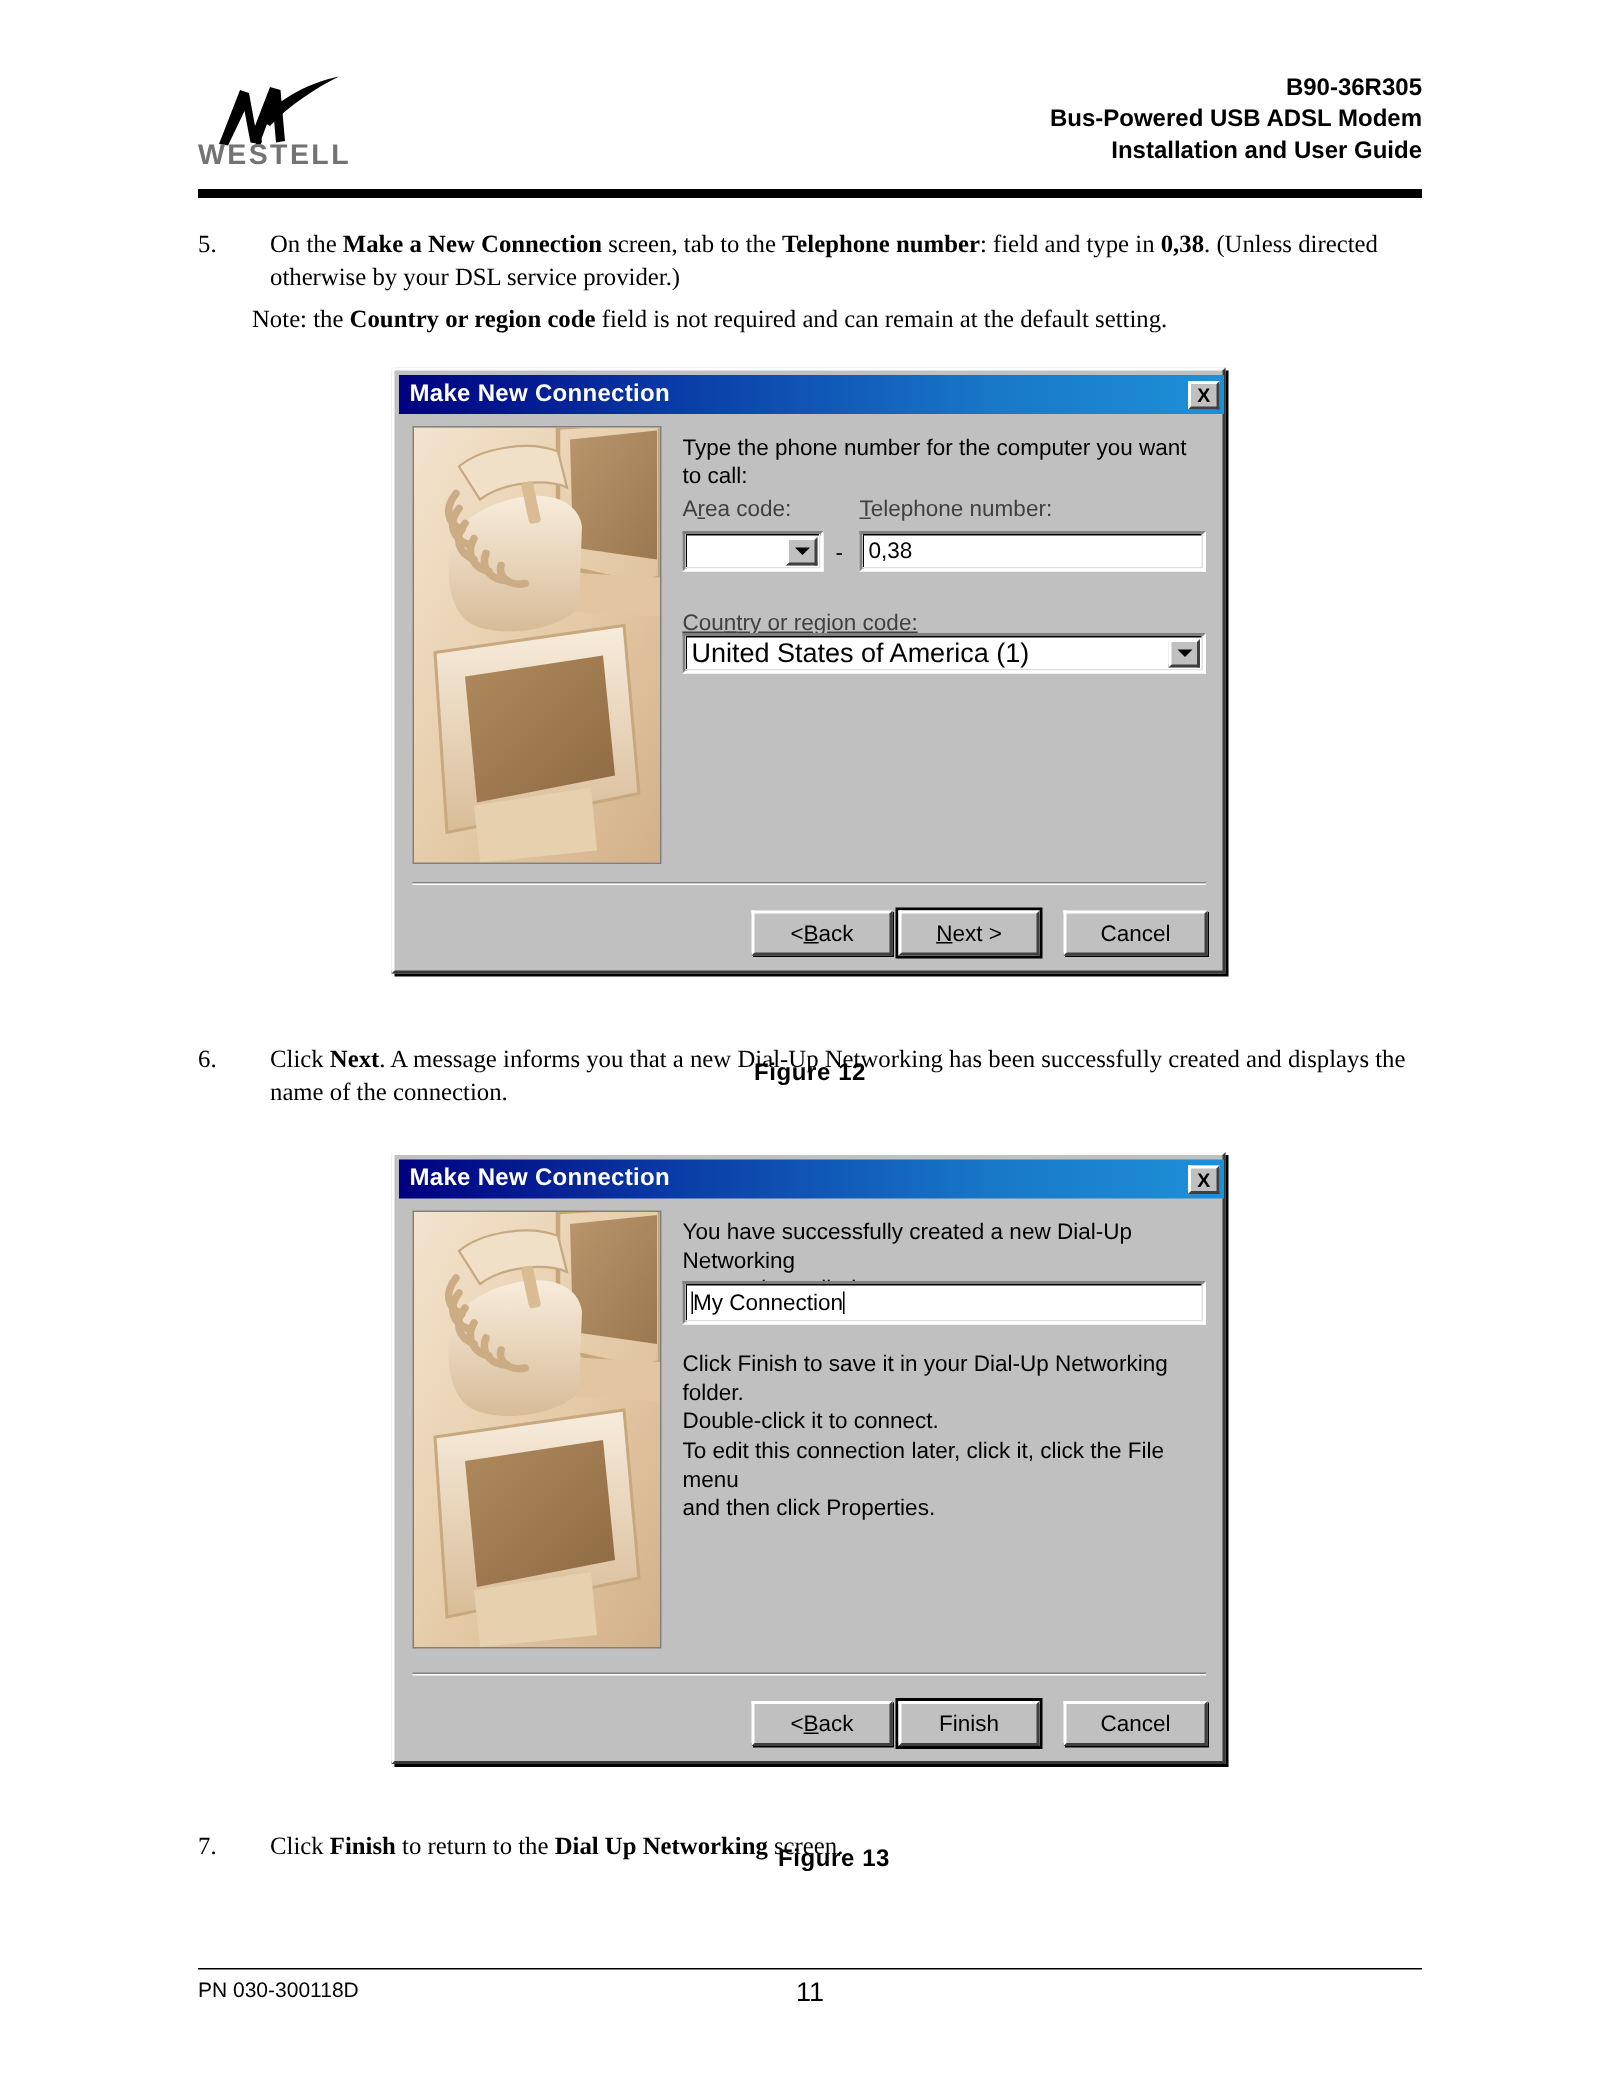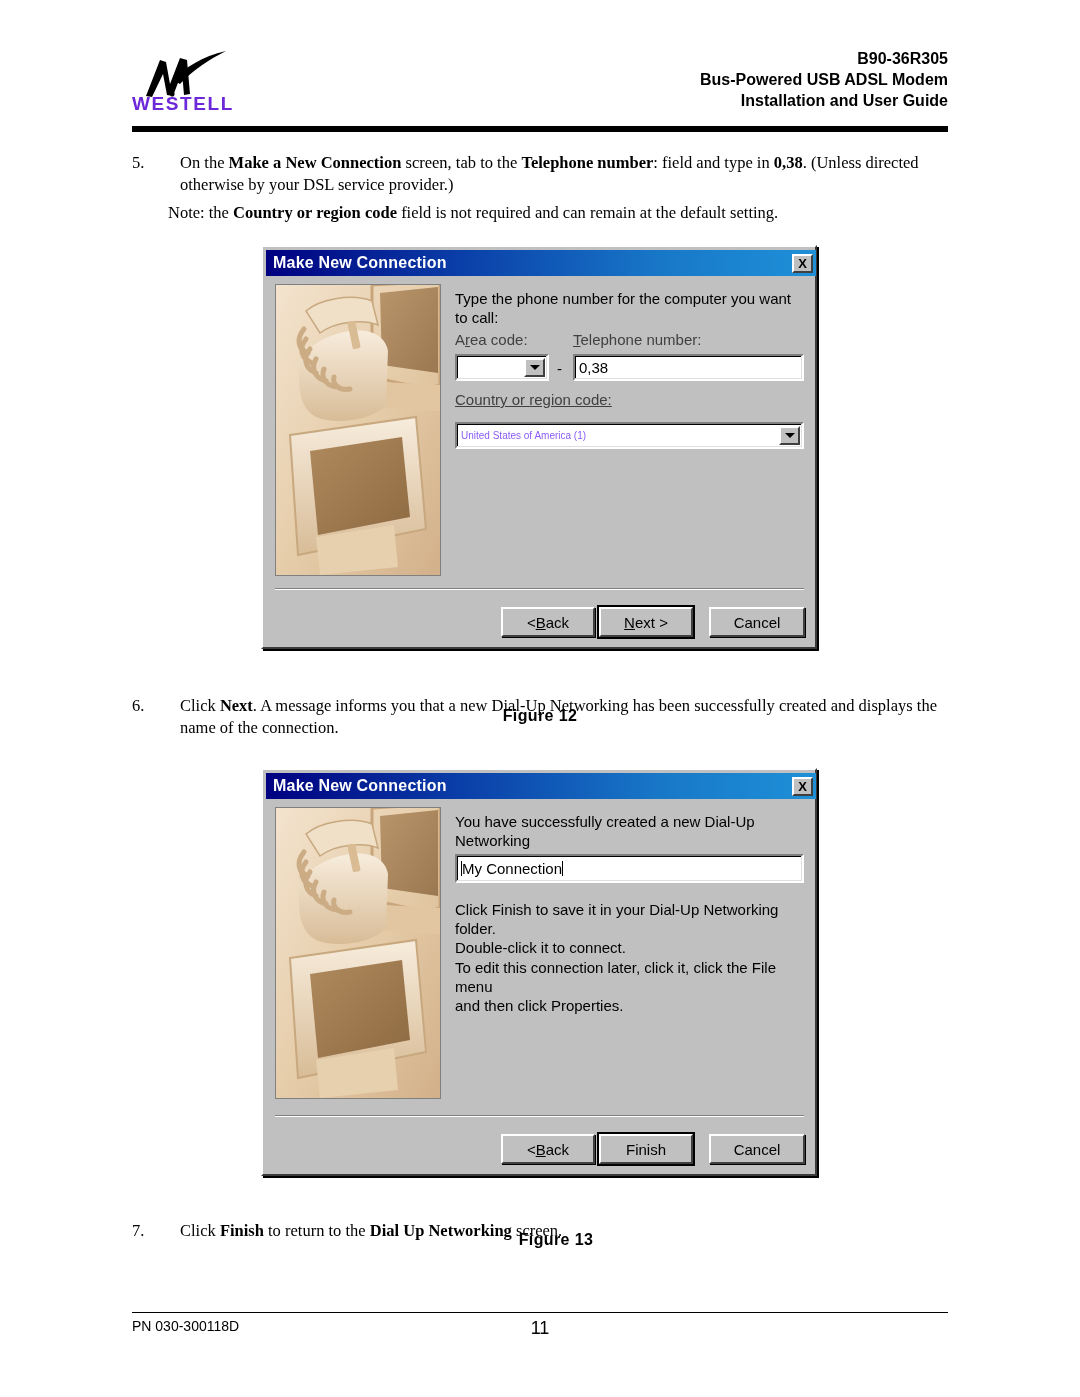--- a/index.html
+++ b/index.html
@@ -47,21 +47,21 @@
     height: 48px;
   }
   .logo-word {
     position: absolute;
     left: 0px;
     top: 44px;
     font-family: "Liberation Sans", sans-serif;
     font-weight: bold;
     font-size: 19px;
     letter-spacing: 1.6px;
-    color: #6d28d9;
+    color: #737373;
     line-height: 1;
   }
   .header-titles {
     position: absolute;
     right: 0;
     top: 0;
     text-align: right;
     font-family: "Liberation Sans", sans-serif;
     font-weight: bold;
     font-size: 16px;
@@ -250,22 +250,22 @@
     background: #ffffff;
     border-top: 2px solid #808080;
     border-left: 2px solid #808080;
     border-right: 2px solid #ffffff;
     border-bottom: 2px solid #ffffff;
     box-shadow: inset -1px -1px 0 #dfdfdf, inset 1px 1px 0 #000;
     box-sizing: border-box;
     display: flex;
     align-items: center;
     font-family: "Liberation Sans", sans-serif;
-    font-size: 10px;
-    color: #8b5cf6;
+    font-size: 18px;
+    color: #000000;
   }
   .combo .cval {
     flex: 1;
     padding-left: 4px;
     overflow: hidden;
     white-space: nowrap;
   }
   .combo-arrow {
     width: 21px;
     height: calc(100% - 4px);
@@ -430,21 +430,21 @@
           <span class="arrow-dn"></span>
         </span>
     </div>
     <div class="dash" style="left:294px; top:113px;">-</div>
 
     <div class="fld-label" style="left:310px; top:84px;"><u>T</u><span>elephone number:</span></div>
     <div class="textbox" style="left:310px; top:107px; width:231px; height:27px;">
         <span>0,38</span>
       </div>
 
-    <div class="fld-label" style="left:192px; top:144px;text-decoration:underline;"><span>Cou</span><u>n</u><span>try or region code:</span></div>
+    <div class="fld-label" style="left:192px; top:160px;text-decoration:underline;"><span>Cou</span><u>n</u><span>try or region code:</span></div>
     <div class="combo" style="left:192px; top:175px; width:349px; height:27px;">
       <span class="cval">United States of America (1)</span>
       <span class="combo-arrow">
           <span class="arrow-dn"></span>
         </span>
     </div>
 
     <div class="sep" style="left:12px; top:341px; width:529px;"></div>
     <div class="btn" style="left:238px; top:360px; width:94px;">
         <span>&lt; </span>

